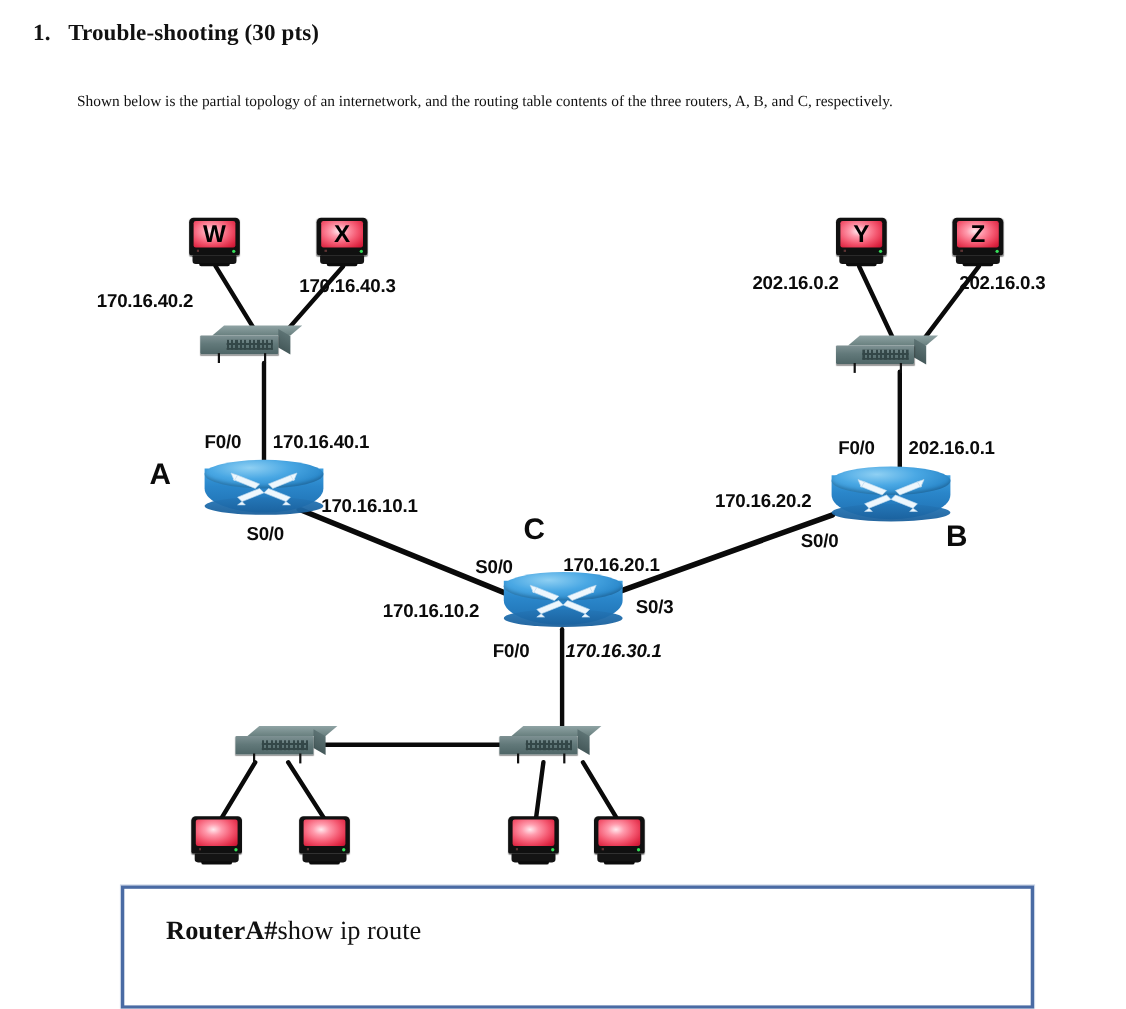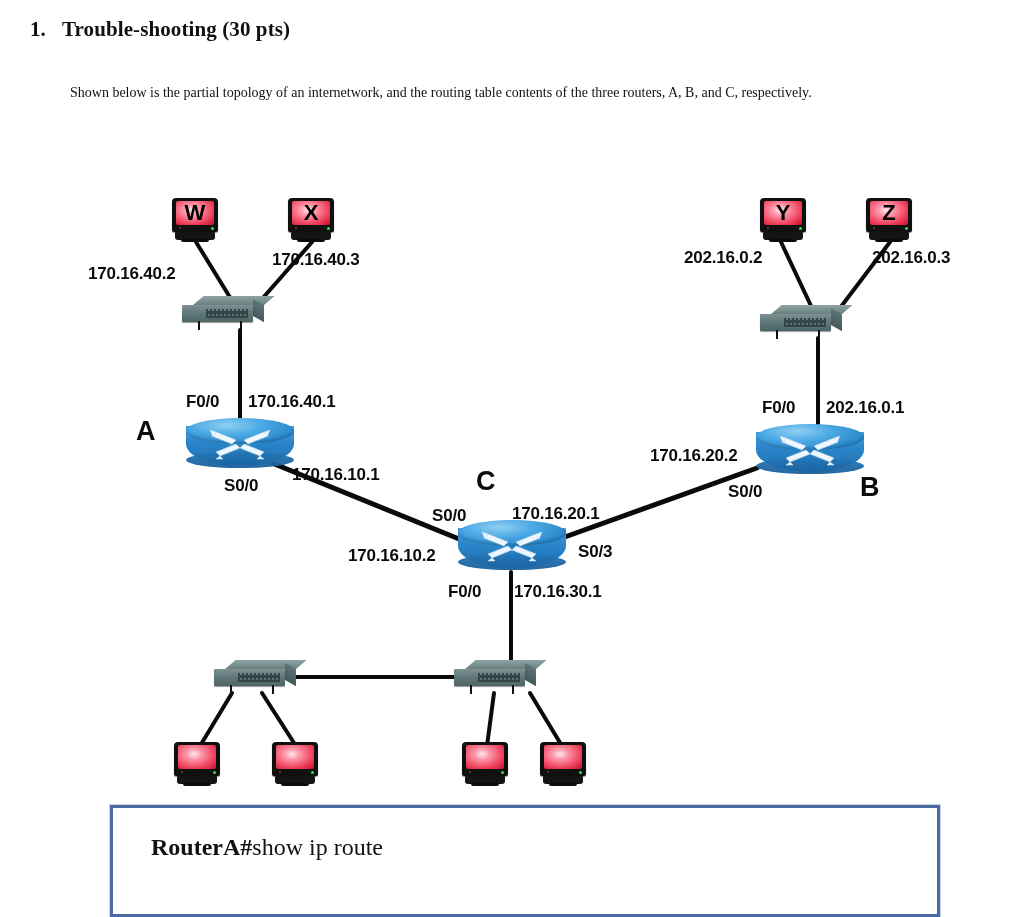--- a/index.html
+++ b/index.html
@@ -183,21 +183,21 @@
         <path d="M34 38 L30 41 L37 41 Z"></path>
         <path d="M58 26 L78 34 L74 38 L54 30 Z"></path>
         <path d="M74 38 L78 41 L71 41 Z"></path>
       </g>
     </svg>
   </div>
   <div class="lb" style="left:186px;top:232px;">F0/0</div>
   <div class="lb" style="left:248px;top:232px;">170.16.40.1</div>
   <div class="lb rname" style="left:136px;top:256px;">A</div>
   <div class="lb" style="left:224px;top:316px;">S0/0</div>
-  <div class="lb" style="left:292px;top:290px;margin-top:15px;">170.16.10.1</div>
+  <div class="lb" style="left:292px;top:290px;">170.16.10.1</div>
 
   <div class="node pc" style="left:760px;top:38px;">
     <div class="bezel"></div>
     <div class="screen"></div>
     <div class="letter">Y</div>
     <div class="vent"></div>
     <div class="led"></div>
     <div class="base"></div>
     <div class="foot"></div>
   </div>
@@ -262,21 +262,21 @@
         <path d="M74 38 L78 41 L71 41 Z"></path>
       </g>
     </svg>
   </div>
   <div class="lb rname" style="left:476px;top:306px;">C</div>
   <div class="lb" style="left:432px;top:346px;">S0/0</div>
   <div class="lb" style="left:348px;top:386px;">170.16.10.2</div>
   <div class="lb" style="left:512px;top:344px;">170.16.20.1</div>
   <div class="lb" style="left:578px;top:382px;">S0/3</div>
   <div class="lb" style="left:448px;top:422px;">F0/0</div>
-  <div class="lb" style="left:514px;top:422px;">170.16.30.1</div>
+  <div class="lb" style="left:514px;top:422px;font-style:italic;">170.16.30.1</div>
 
   <div class="node sw" style="left:214px;top:500px;">
     <div class="topface"></div>
     <div class="side"></div>
     <div class="front"></div>
     <div class="ports"></div>
     <div class="leg" style="left:16px;"></div>
     <div class="leg" style="left:58px;"></div>
   </div>
 

